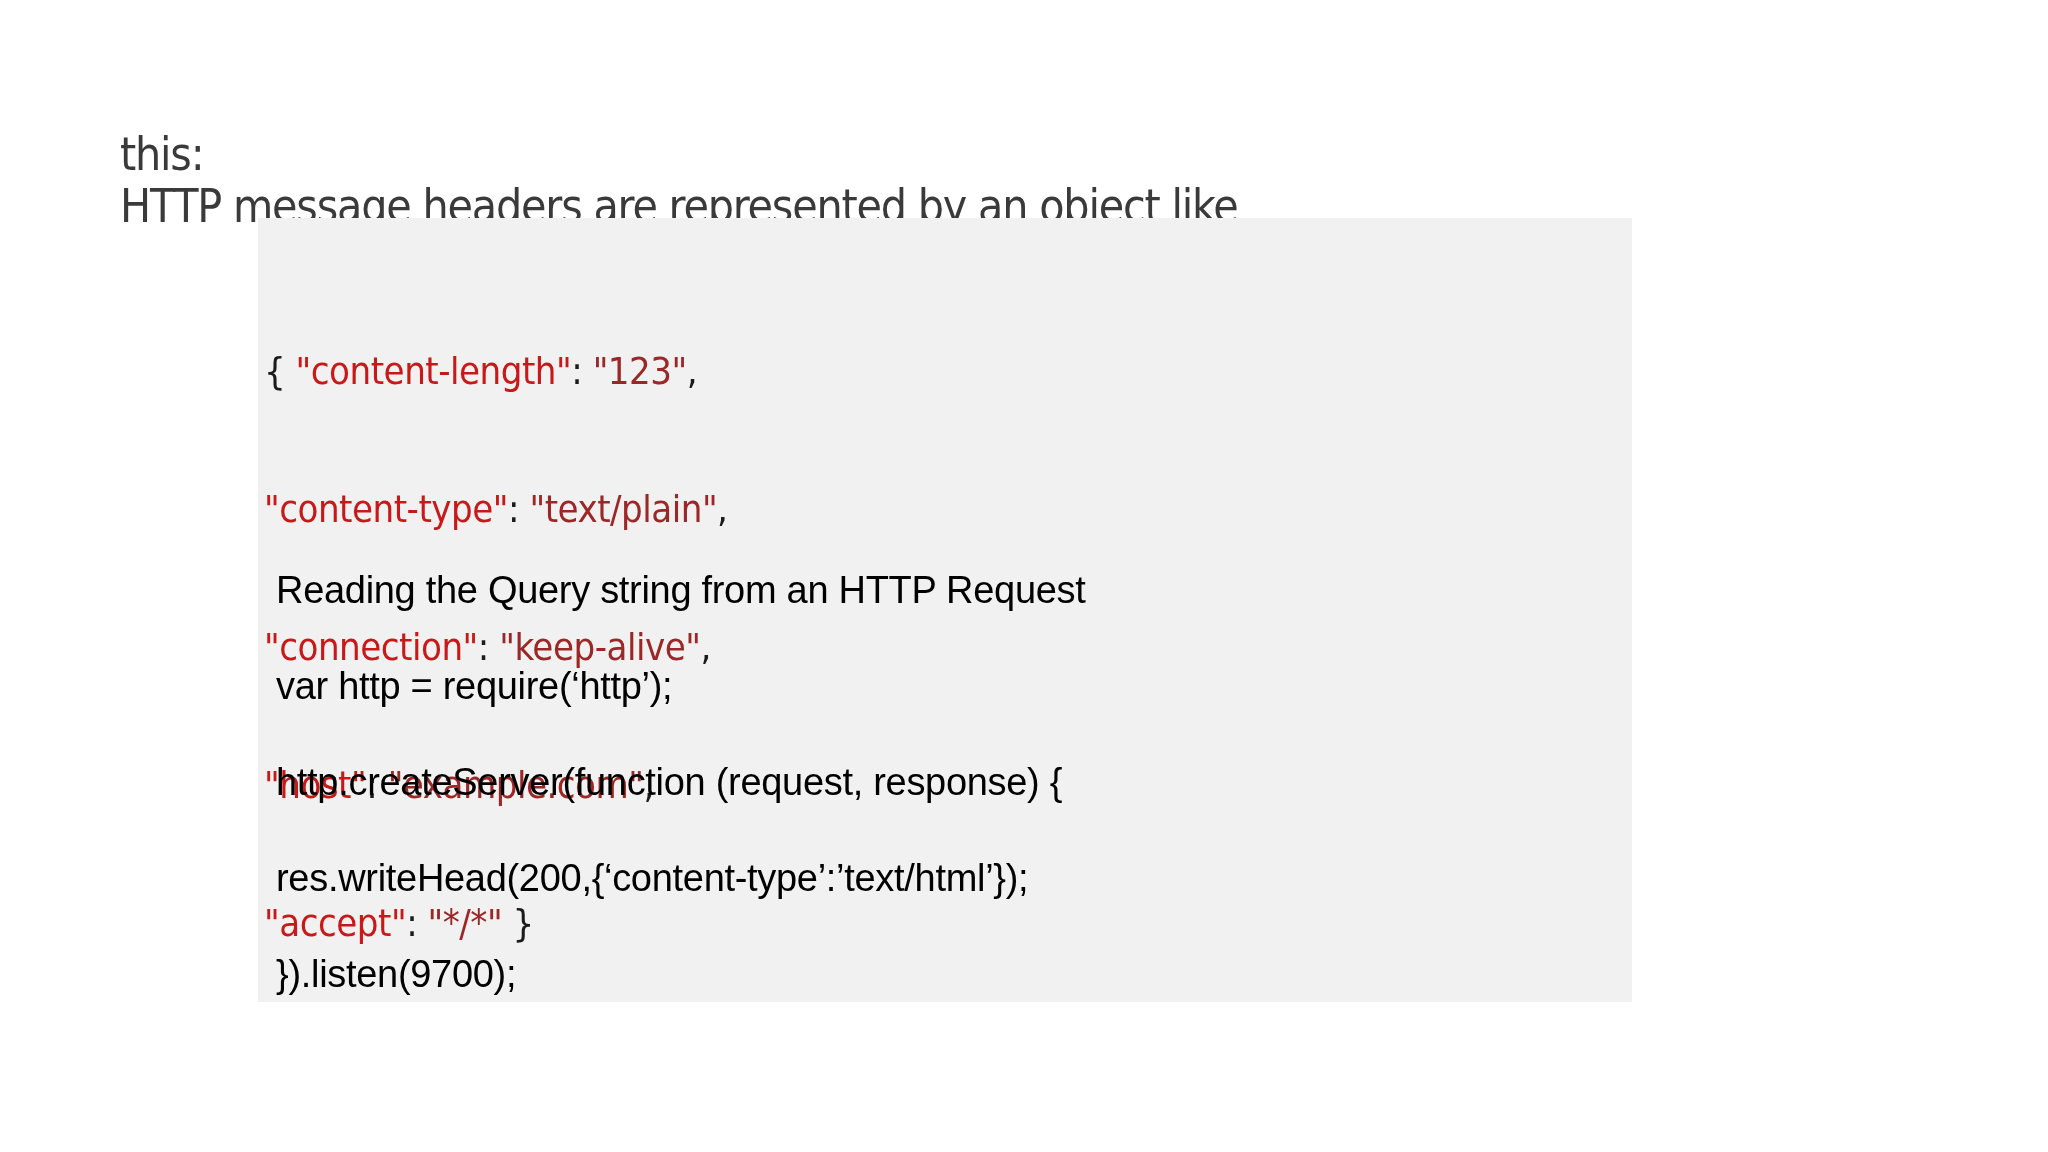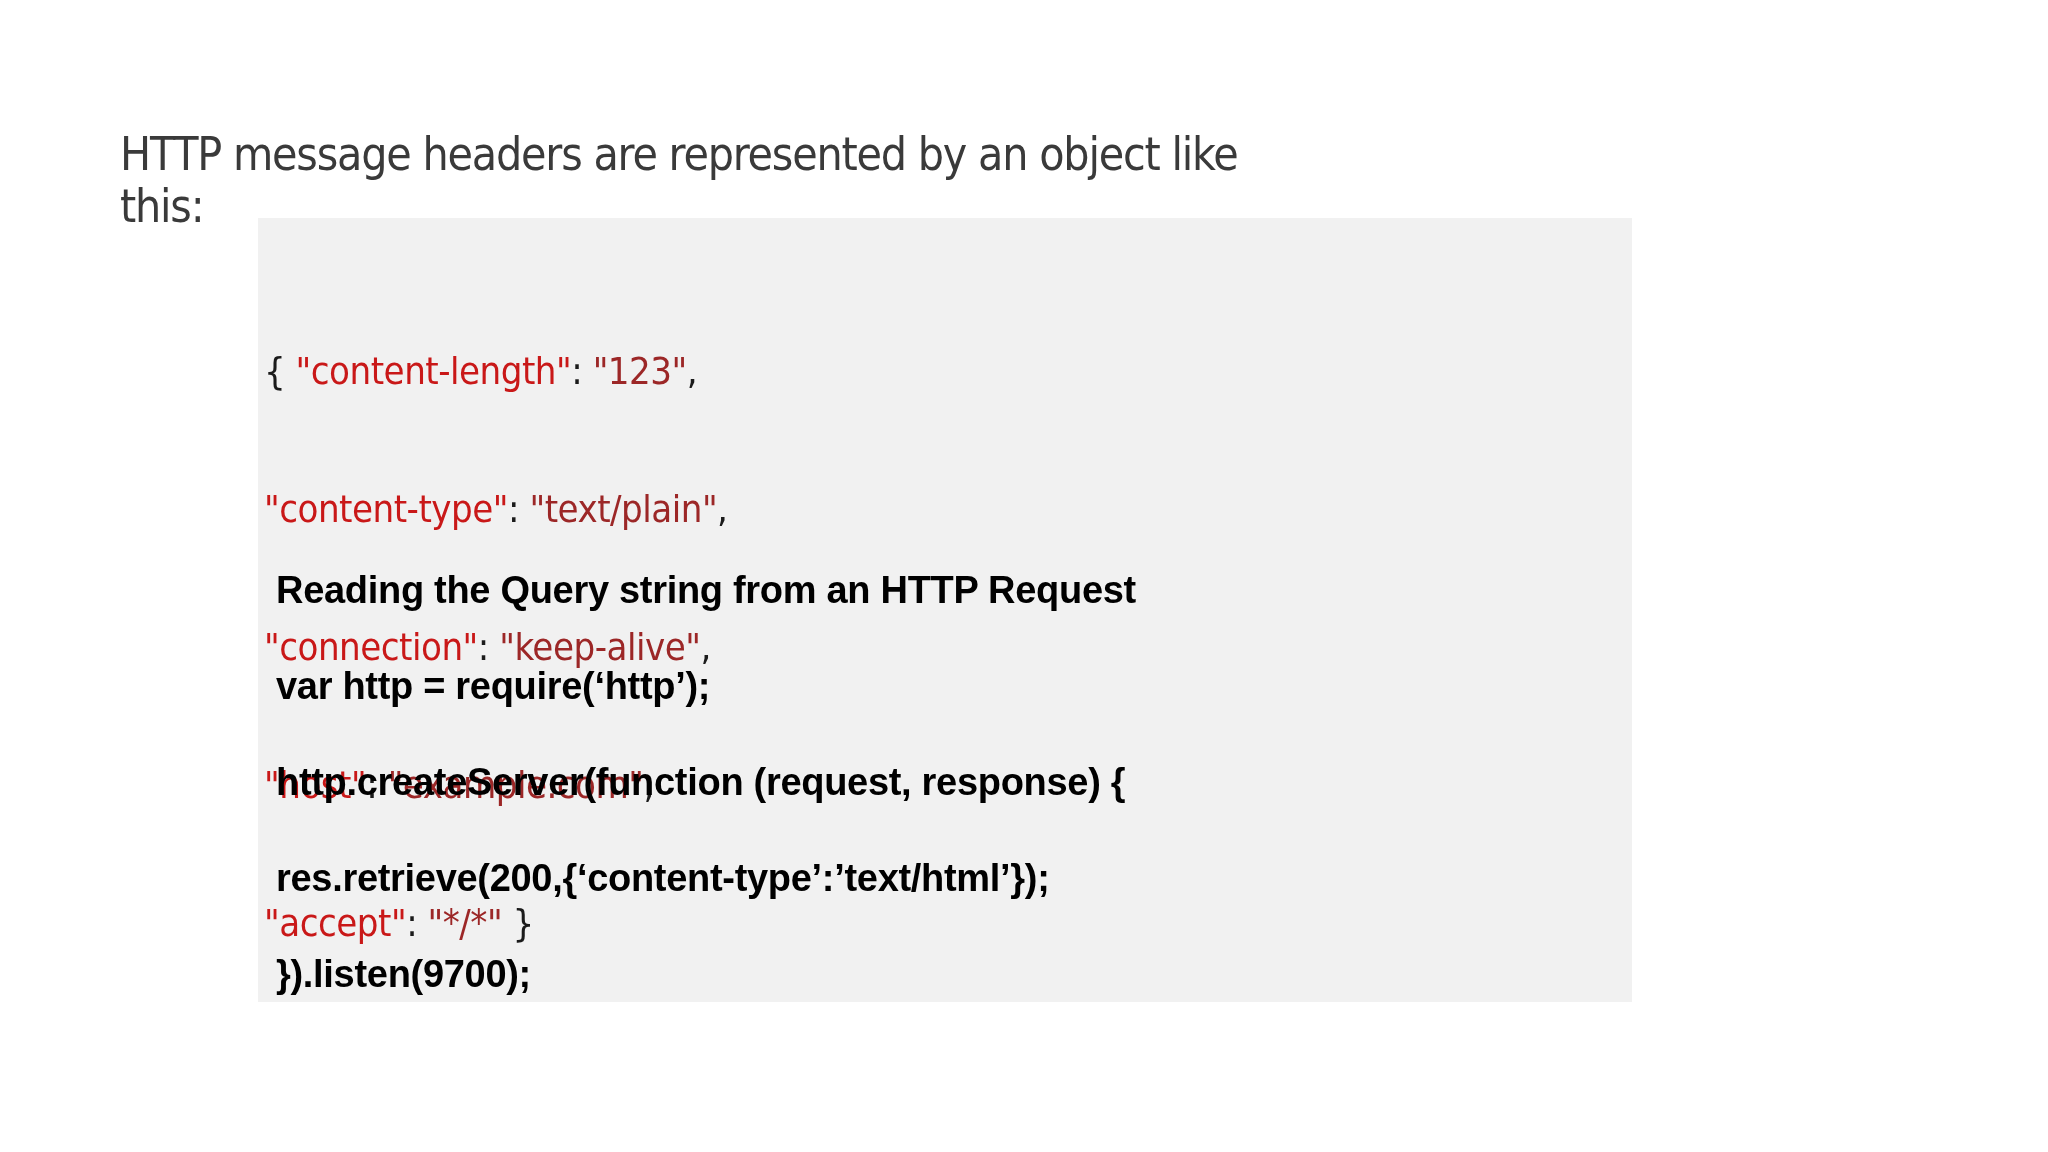--- a/index.html
+++ b/index.html
@@ -60,42 +60,41 @@
     left: 276px;
     top: 566px;
     color: var(--body-black);
     font-size: 38px;
     line-height: 48px;
     letter-spacing: -0.3px;
   }
   .snippet-line {
     white-space: pre;
     min-height: 48px;
-    font-weight: bold;
   }
 </style>
 </head>
 <body>
 
 <div class="heading">
+  <div>this:</div>
   <div>HTTP message headers are represented by an object like</div>
-  <div>this:</div>
 </div>
 
 <div class="code-box">
   <div class="code-line"><span class="tok-open">{ </span><span class="tok-key">"content-length"</span><span class="tok-sep">: </span><span class="tok-value">"123"</span><span class="tok-close">,</span></div>
   <div class="code-line"><span class="tok-open"></span><span class="tok-key">"content-type"</span><span class="tok-sep">: </span><span class="tok-value">"text/plain"</span><span class="tok-close">,</span></div>
   <div class="code-line"><span class="tok-open"></span><span class="tok-key">"connection"</span><span class="tok-sep">: </span><span class="tok-value">"keep-alive"</span><span class="tok-close">,</span></div>
   <div class="code-line"><span class="tok-open"></span><span class="tok-key">"host"</span><span class="tok-sep">: </span><span class="tok-value">"example.com"</span><span class="tok-close">,</span></div>
   <div class="code-line"><span class="tok-open"></span><span class="tok-key">"accept"</span><span class="tok-sep">: </span><span class="tok-value">"*/*"</span><span class="tok-close"> }</span></div>
 </div>
 
 <div class="snippet">
   <div class="snippet-line">Reading the Query string from an HTTP Request</div>
   <div class="snippet-line"></div>
   <div class="snippet-line">var http = require(‘http’);</div>
   <div class="snippet-line"></div>
   <div class="snippet-line">http.createServer(function (request, response) {</div>
   <div class="snippet-line"></div>
-  <div class="snippet-line">res.retrieve(200,{‘content-type’:’text/html’});</div>
+  <div class="snippet-line">res.writeHead(200,{‘content-type’:’text/html’});</div>
   <div class="snippet-line"></div>
   <div class="snippet-line">}).listen(9700);</div>
 </div>
 
 </body></html>

